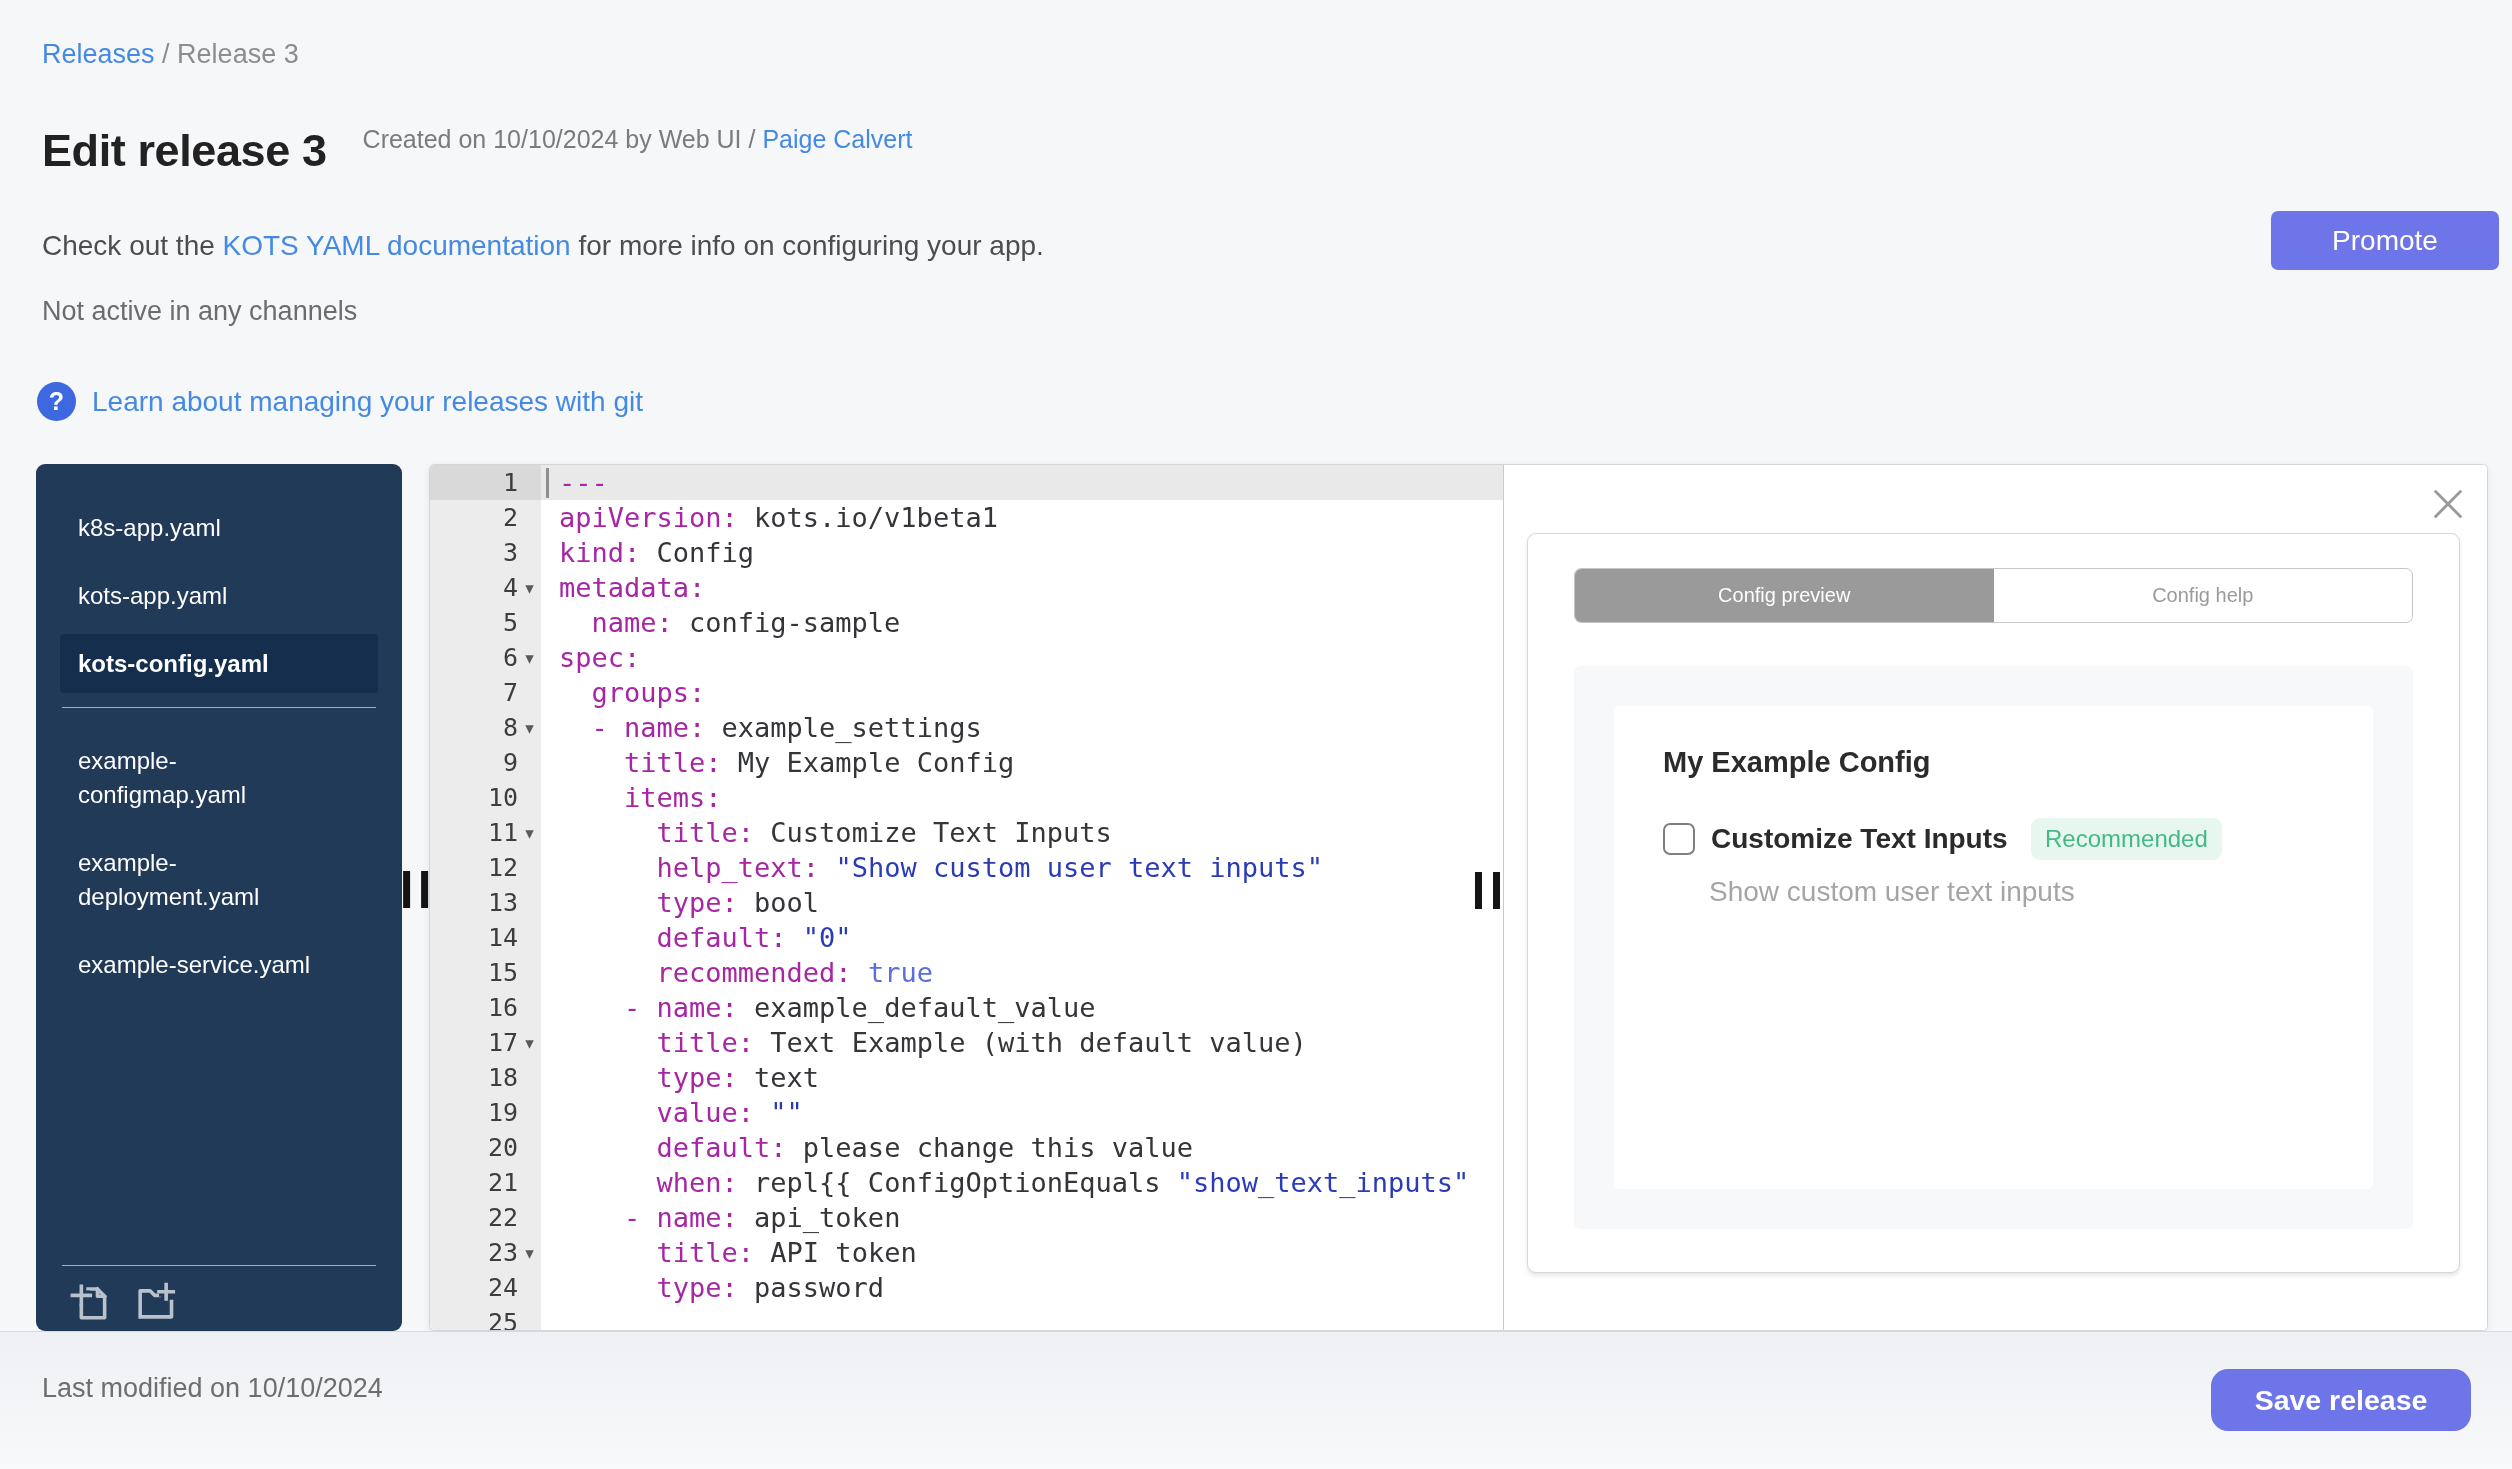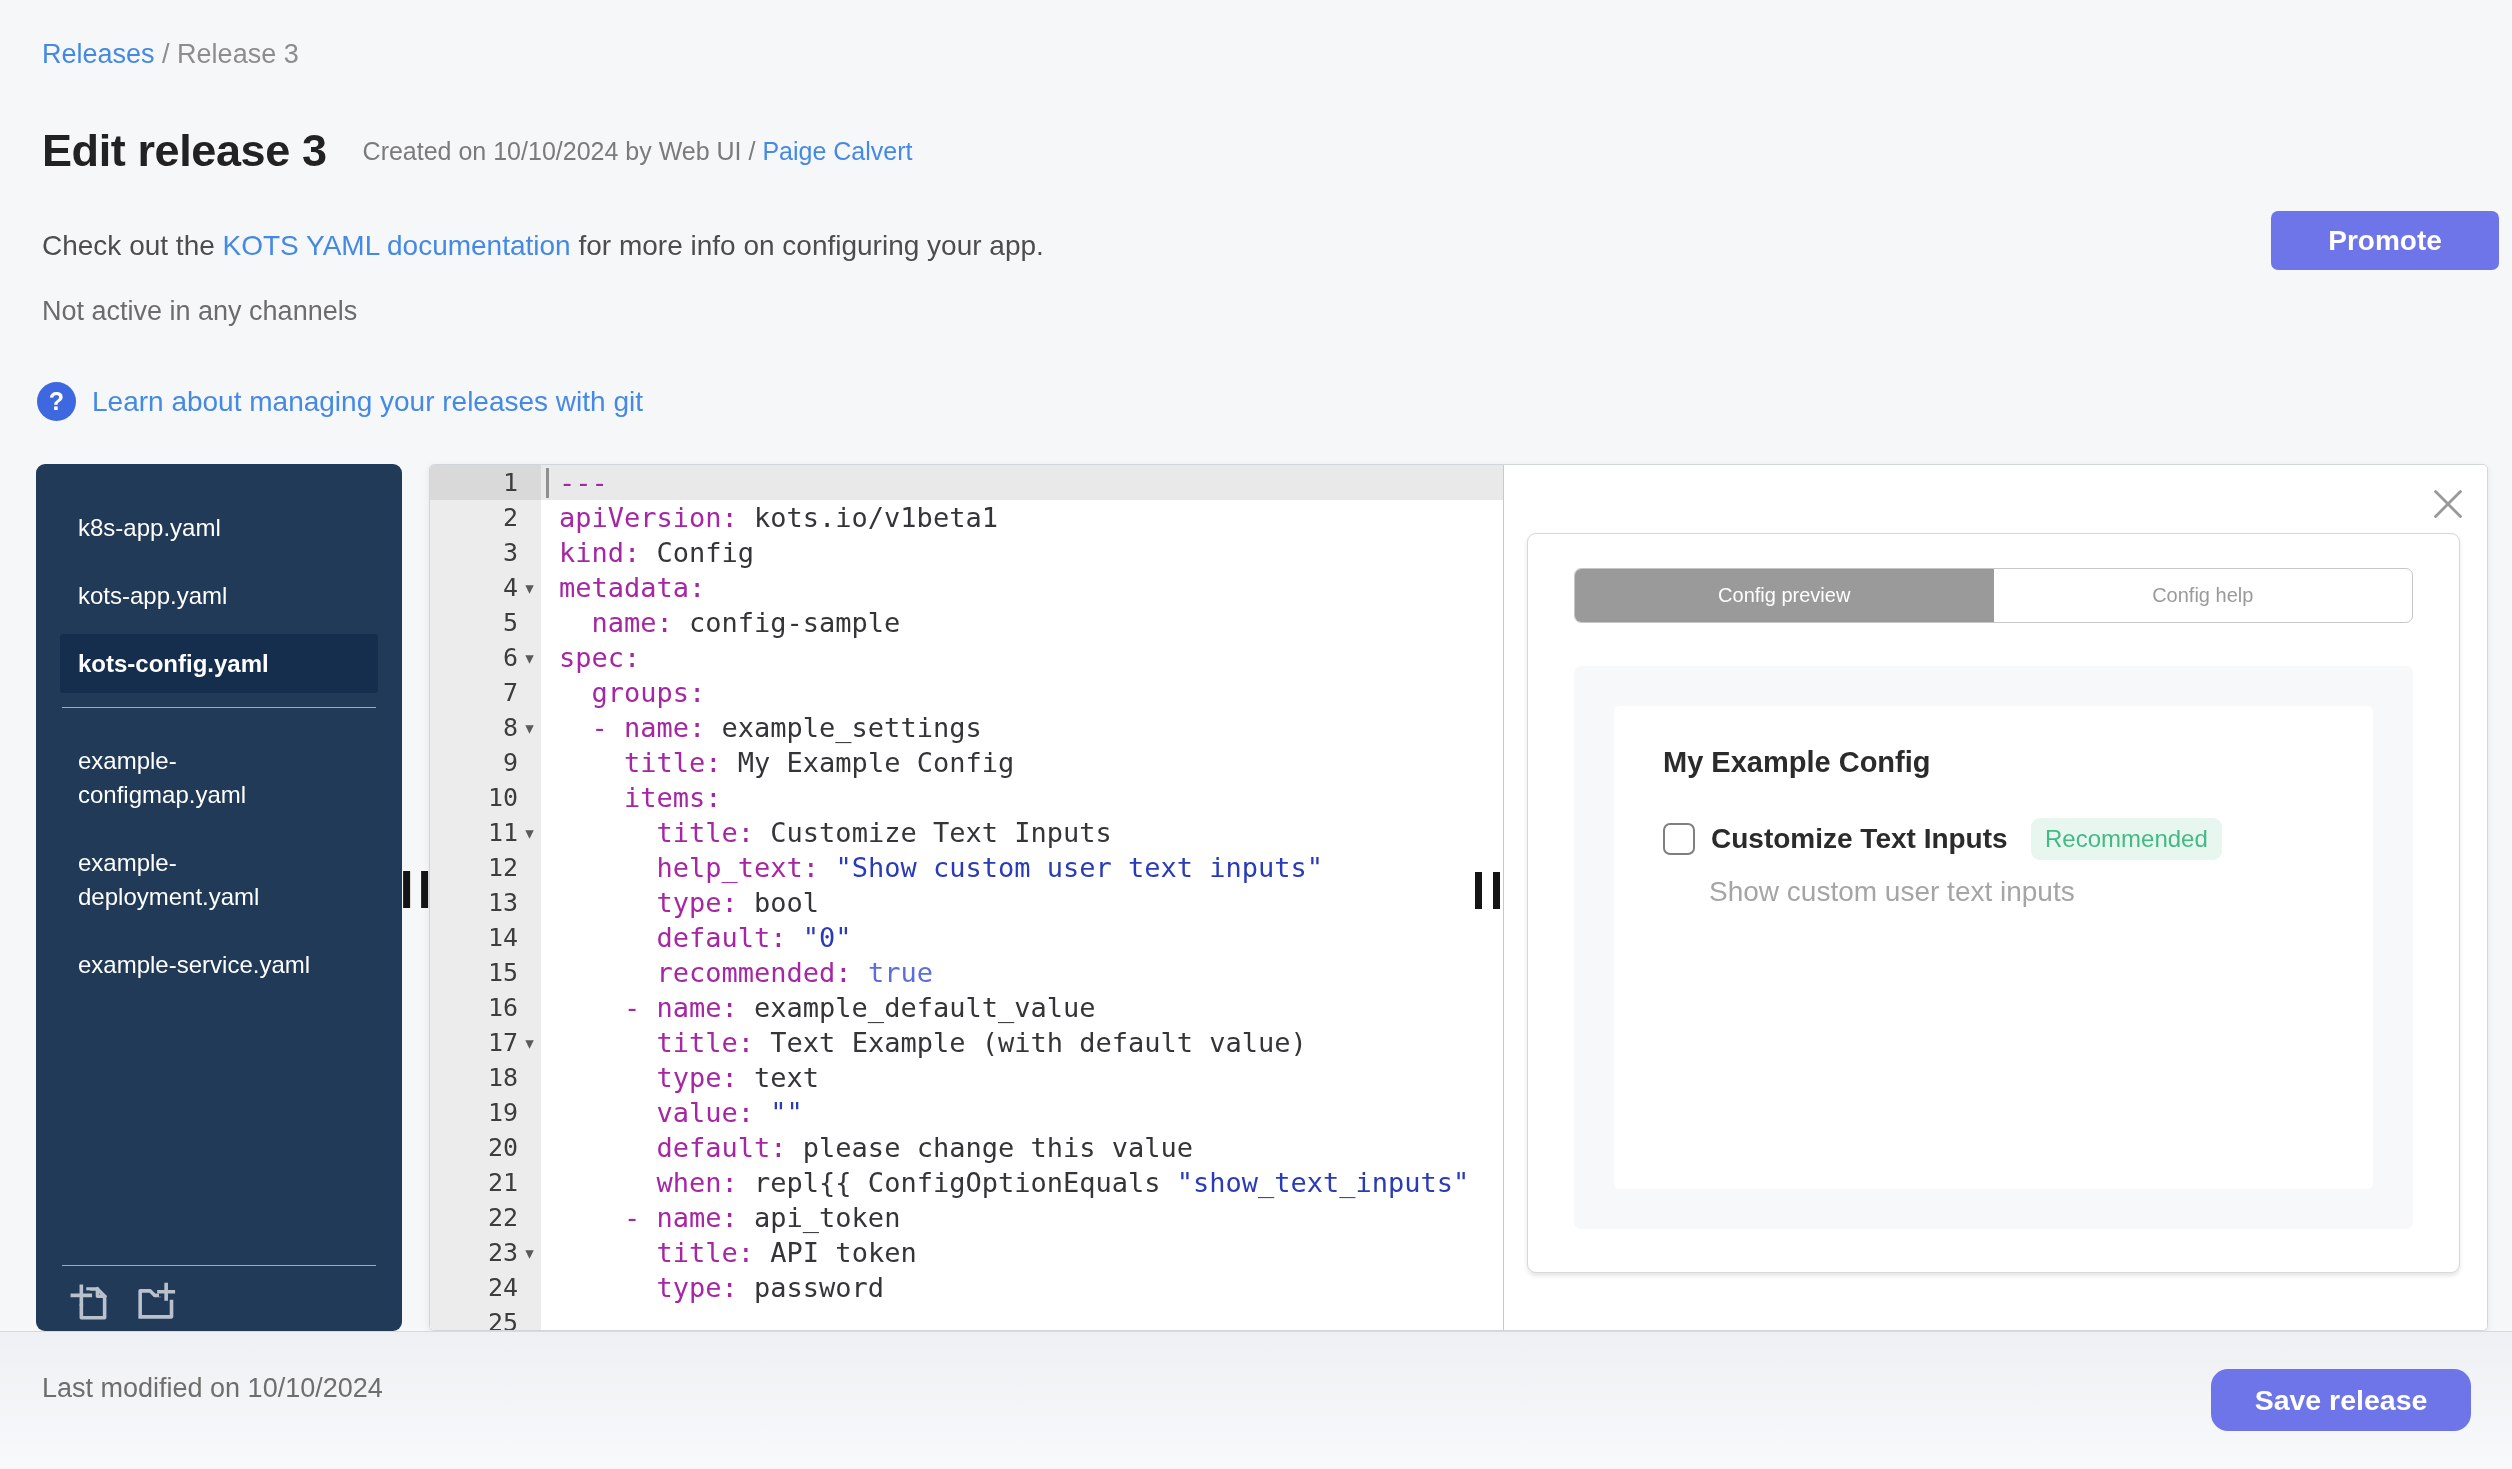--- a/index.html
+++ b/index.html
@@ -7,30 +7,30 @@
     --badge_text:#44b984; --badge_bg:#e7f7ef;
     --code_key:#a626a4; --code_plain:#333538; --code_string:#2a3bb8; --code_bool:#5a6edc;
   }
   html,body{margin:0;padding:0}
   body{width:2512px;height:1469px;position:relative;overflow:hidden;background:#f6f7f9;
        font-family:"Liberation Sans",sans-serif;color:#333}
   .link{color:var(--link);cursor:pointer}
   
   .breadcrumb{position:absolute;left:42px;top:39px;font-size:27px}
   .breadcrumb .sep,.breadcrumb .cur{color:#8d8d8d}
-  .title-row{position:absolute;left:42px;top:125px;display:flex;align-items:center;gap:36px}
+  .title-row{position:absolute;left:42px;top:125px;display:flex;align-items:flex-start;gap:36px}
   .page-title{font-size:45px;font-weight:bold;color:#222;letter-spacing:-0.4px}
   .created{font-size:25px;color:#7b7b7b}
   .docs-row{position:absolute;left:42px;top:230px;font-size:28px;color:#4d4d4d}
   .status-row{position:absolute;left:42px;top:296px;font-size:27px;color:#6c6c6c}
   .git-row{position:absolute;left:37px;top:382px;display:flex;align-items:center;gap:16px;font-size:28px}
   .q-icon{width:39px;height:39px;border-radius:50%;background:#3e68e0;color:#fff;font-weight:bold;
           font-size:25px;display:flex;align-items:center;justify-content:center;flex:none}
   .promote-btn{position:absolute;left:2271px;top:211px;width:228px;height:59px;background:var(--promote_bg);
-          border:none;border-radius:7.1px;color:#fff;font-size:28px;font-weight:bold;font-family:inherit;cursor:pointer}
+          border:none;border-radius:7.1px;color:#fff;font-size:28px;font-weight:normal;font-family:inherit;cursor:pointer}
   
   .main{position:absolute;left:36px;top:464px;width:2452px;height:867px;display:flex}
   .sidebar{width:366px;flex:none;background:var(--sidebar_bg);border-radius:9px;
            padding:34px 24px 2px;box-sizing:border-box;display:flex;flex-direction:column}
   .file-item{color:#fff;font-size:24px;line-height:34px;padding:12.5px 18px;margin-bottom:9px;border-radius:3.6px;cursor:pointer}
   .file-item .flabel{display:block;max-width:250px;overflow-wrap:break-word}
   .file-item.selected{background:var(--sidebar_selected_bg);font-weight:bold}
   .sb-divider{border-top:1.8px solid #b9c2cc;margin:14.3px 1.8px 23px;opacity:.85}
   .sb-divider.bottom{margin:9px 1.8px 12.5px}
   .sb-spacer{flex:1}

